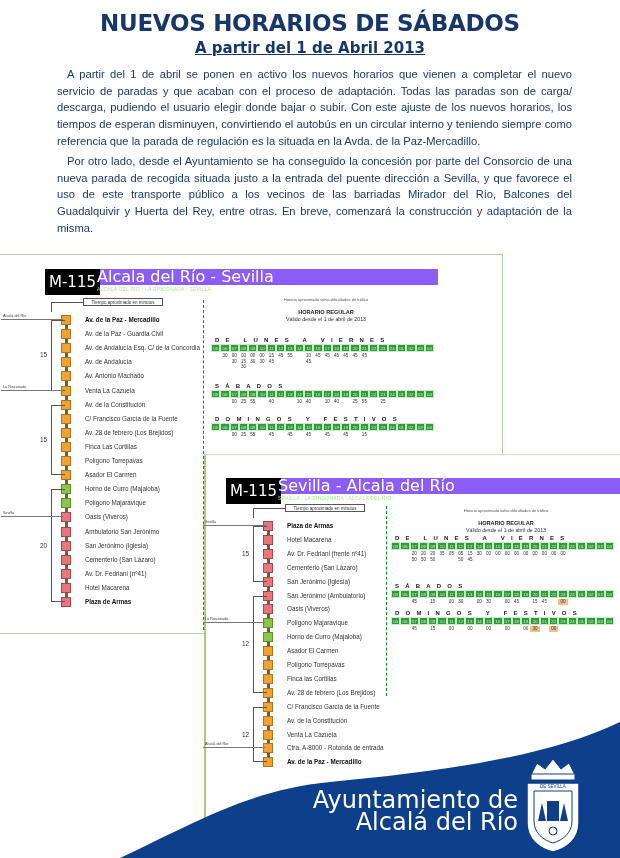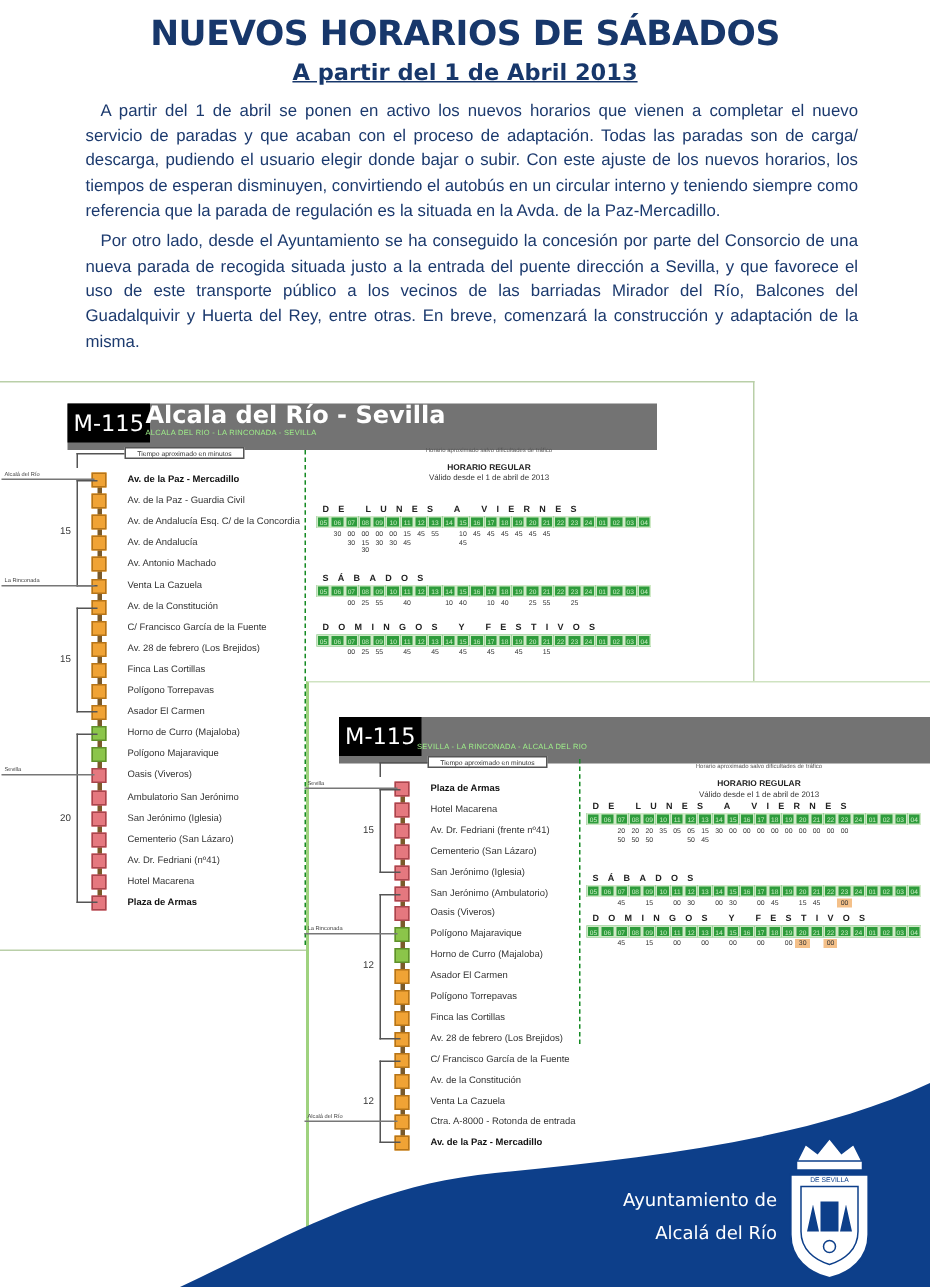--- a/index.html
+++ b/index.html
@@ -13,21 +13,21 @@
   .para { position: absolute; left: 57px; width: 515px; font-size: 11.2px; line-height: 16.7px; color: #1c3a6e; text-align: justify; }
   .para1 { top: 66px; }
   .para2 { top: 153px; }
   .para span.indent { display: inline-block; width: 10px; }
 
   
   .panel { position: absolute; background: #fff; }
   .panel1 { left: -2px; top: 254px; width: 505px; height: 380px; border: 1px solid #b9cfa8; border-left: none; }
   .panel2 { left: 204px; top: 454px; width: 420px; height: 410px; border-left: 2px solid #9fd27f; border-top: 1px solid #cfe3c1; }
 
-  .route-header { position: absolute; height: 31px; background: #737373; }
+  .route-header { position: absolute; height: 16px; background: #8b5cf6; }
   .route-code { position: absolute; left: 0; top: 0; height: 26px; background: #000; color: #fff;
     font-family: "DejaVu Sans", sans-serif; font-size: 15px; line-height: 26px; padding: 0 4px; }
   .route-name { position: absolute; top: -2px; color: #fff; font-family: "DejaVu Sans", sans-serif; font-size: 16px; white-space: nowrap; }
   .route-sub { position: absolute; top: 17px; color: #9ff08a; font-size: 5px; white-space: nowrap; letter-spacing: 0.2px; }
 
   .time-box { position: absolute; border: 1px solid #555; font-size: 4.5px; text-align: center; color: #333; height: 8px; line-height: 7px; background:#fff; }
   .axis-line { position: absolute; background: #555; }
   .note-small { position: absolute; font-size: 3.8px; color: #444; white-space: nowrap; }
 
   .stop { position: absolute; height: 12px; }
@@ -48,35 +48,35 @@
   .sched-valid { position: absolute; font-size: 5.3px; color: #333; text-align: center; white-space: nowrap; }
   .day-label { position: absolute; font-size: 6px; font-weight: bold; color: #222; letter-spacing: 6.2px; white-space: nowrap; }
   .hours { position: absolute; display: flex; height: 8px; }
   .hours .h { width: 9.3px; height: 8px; background: #2e9c3c; border: 0.5px solid #cfe9c6; color: #cdeec5; font-size: 4.4px; line-height: 7px; text-align: center; }
   .mins { position: absolute; display: flex; }
   .mins .col { width: 9.3px; font-size: 4.6px; line-height: 5.6px; color: #333; text-align: center; display: flex; flex-direction: column; }
   .mins .col span.hl { background: #f4c089; }
 
   
   .footer-wave { position: absolute; left: 0; top: 700px; width: 620px; height: 158px; }
-  .ayto { position: absolute; right: 102px; top: 789px; color: #fff; font-size: 12px; line-height: 22px; text-align: right; font-family: "DejaVu Sans", sans-serif; }
+  .ayto { position: absolute; right: 102px; top: 789px; color: #fff; font-size: 24px; line-height: 22px; text-align: right; font-family: "DejaVu Sans", sans-serif; }
   .crest { position: absolute; left: 523px; top: 757px; width: 60px; height: 96px; }
 </style>
 </head>
 <body>
 
 <div class="title">NUEVOS HORARIOS DE SÁBADOS</div>
 <div class="subtitle">A partir del 1 de Abril 2013</div>
 <p class="para para1"><span class="indent"></span><span>A partir del 1 de abril se ponen en activo los nuevos horarios que vienen a completar el nuevo servicio de paradas y que acaban con el proceso de adaptación. Todas las paradas son de carga/ descarga, pudiendo el usuario elegir donde bajar o subir. Con este ajuste de los nuevos horarios, los tiempos de esperan disminuyen, convirtiendo el autobús en un circular interno y teniendo siempre como referencia que la parada de regulación es la situada en la Avda. de la Paz-Mercadillo.</span></p>
 <p class="para para2"><span class="indent"></span><span>Por otro lado, desde el Ayuntamiento se ha conseguido la concesión por parte del Consorcio de una nueva parada de recogida situada justo a la entrada del puente dirección a Sevilla, y que favorece el uso de este transporte público a los vecinos de las barriadas Mirador del Río, Balcones del Guadalquivir y Huerta del Rey, entre otras. En breve, comenzará la construcción y adaptación de la misma.</span></p>
 
 <div class="panel panel1" id="panel1">
     <div class="route-header" style="left: 47px; top: 14px; width: 393px;">
       <div class="route-code">M-115</div>
-      <div class="route-name" style="left: 52px; font-weight: bold;">Alcala del Río - Sevilla</div>
+      <div class="route-name" style="left: 52px;">Alcala del Río - Sevilla</div>
       <div class="route-sub" style="left: 52px;">ALCALA DEL RIO - LA RINCONADA - SEVILLA</div>
     </div>
     <div class="time-box" style="left: 85px; top: 43px; width: 80px;">Tiempo aproximado en minutos</div>
     <div class="axis-line" style="left: 53px; top: 47px; width: 32px; height: 1px;"></div>
     <div class="axis-line" style="left: 53px; top: 47px; width: 1px; height: 10px;"></div>
     <div class="spine" style="left: 67px; top: 65px; height: 282px;"></div>
     <div class="stop bold" style="left: 63px; top: 59px; width: 200px;">
       <span class="sq orange"></span>
       <span class="lbl">Av. de la Paz - Mercadillo</span>
     </div>
@@ -410,20 +410,21 @@
       <div class="col"></div>
       <div class="col"></div>
       <div class="col"></div>
       <div class="col"></div>
     </div>
   </div>
 
 <div class="panel panel2" id="panel2">
     <div class="route-header" style="left: 20px; top: 23px; width: 398px;">
       <div class="route-code">M-115</div>
+      <div class="route-name" style="left: 52px;">Sevilla - Alcala del Río</div>
       <div class="route-sub" style="left: 52px;">SEVILLA - LA RINCONADA - ALCALA DEL RIO</div>
     </div>
     <div class="time-box" style="left: 79px; top: 49px; width: 80px;">Tiempo aproximado en minutos</div>
     <div class="axis-line" style="left: 47px; top: 53px; width: 32px; height: 1px;"></div>
     <div class="axis-line" style="left: 47px; top: 53px; width: 1px; height: 10px;"></div>
     <div class="spine" style="left: 61px; top: 71px; height: 236.3px;"></div>
     <div class="stop bold" style="left: 57px; top: 65px; width: 200px;">
       <span class="sq pink"></span>
       <span class="lbl">Plaza de Armas</span>
     </div>

